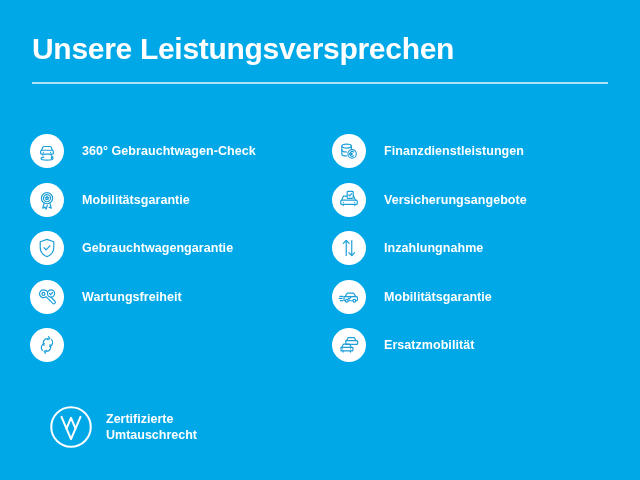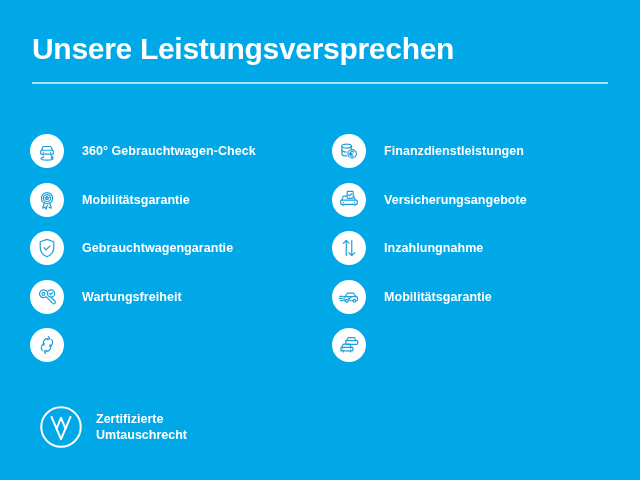--- a/index.html
+++ b/index.html
@@ -90,21 +90,21 @@
     font-weight: bold;
     letter-spacing: 0.05px;
     line-height: 16px;
     white-space: nowrap;
   }
   .column-right .benefit-label { }
 
   
   .brand {
     position: absolute;
-    left: 38px;
+    left: 48px;
     top: 404px;
     display: flex;
     flex-direction: row;
     align-items: center;
   }
   .brand-logo {
     width: 46px;
     height: 46px;
     flex: 0 0 auto;
   }
@@ -258,20 +258,21 @@
         <span class="benefit-icon">
           <svg viewBox="0 0 24 24" fill="none" stroke="#1e9fd8" stroke-width="1.3" stroke-linecap="round" stroke-linejoin="round">
             <path d="M9.4 7.3l1.1-2.5a1.4 1.4 0 0 1 1.3-.9h5.3a1.4 1.4 0 0 1 1.3.9l1.1 2.5"></path>
             <path d="M8.5 7.3h12.1a.9.9 0 0 1 .9.9v2.2a.9.9 0 0 1-.9.9H8.5z"></path>
             <path d="M4.2 14.5l1.1-2.5a1.4 1.4 0 0 1 1.3-.9h5.3a1.4 1.4 0 0 1 1.3.9l1.1 2.5"></path>
             <path d="M3.3 14.5h12.1a.9.9 0 0 1 .9.9v2.2a.9.9 0 0 1-.9.9H3.3z"></path>
             <path d="M5.6 18.5v1.2M13.6 18.5v1.2"></path>
             <path d="M5 16.2h.01M13.9 16.2h.01"></path>
           </svg>
         </span>
+        <span class="benefit-label">Ersatzmobilität</span>
       </div>
 
     </div>
   </div>
 
   <div class="brand">
     <span class="brand-logo">
       <svg viewBox="0 0 48 48" fill="none" stroke="#ffffff" stroke-width="2.1" stroke-linecap="round" stroke-linejoin="round">
         <circle cx="24" cy="24" r="20.6"></circle>
         <path d="M14.1 13.4l5.2 12.4 2.6-6.4 2.1-4.9 2.1 4.9 2.6 6.4 5.2-12.4"></path>

